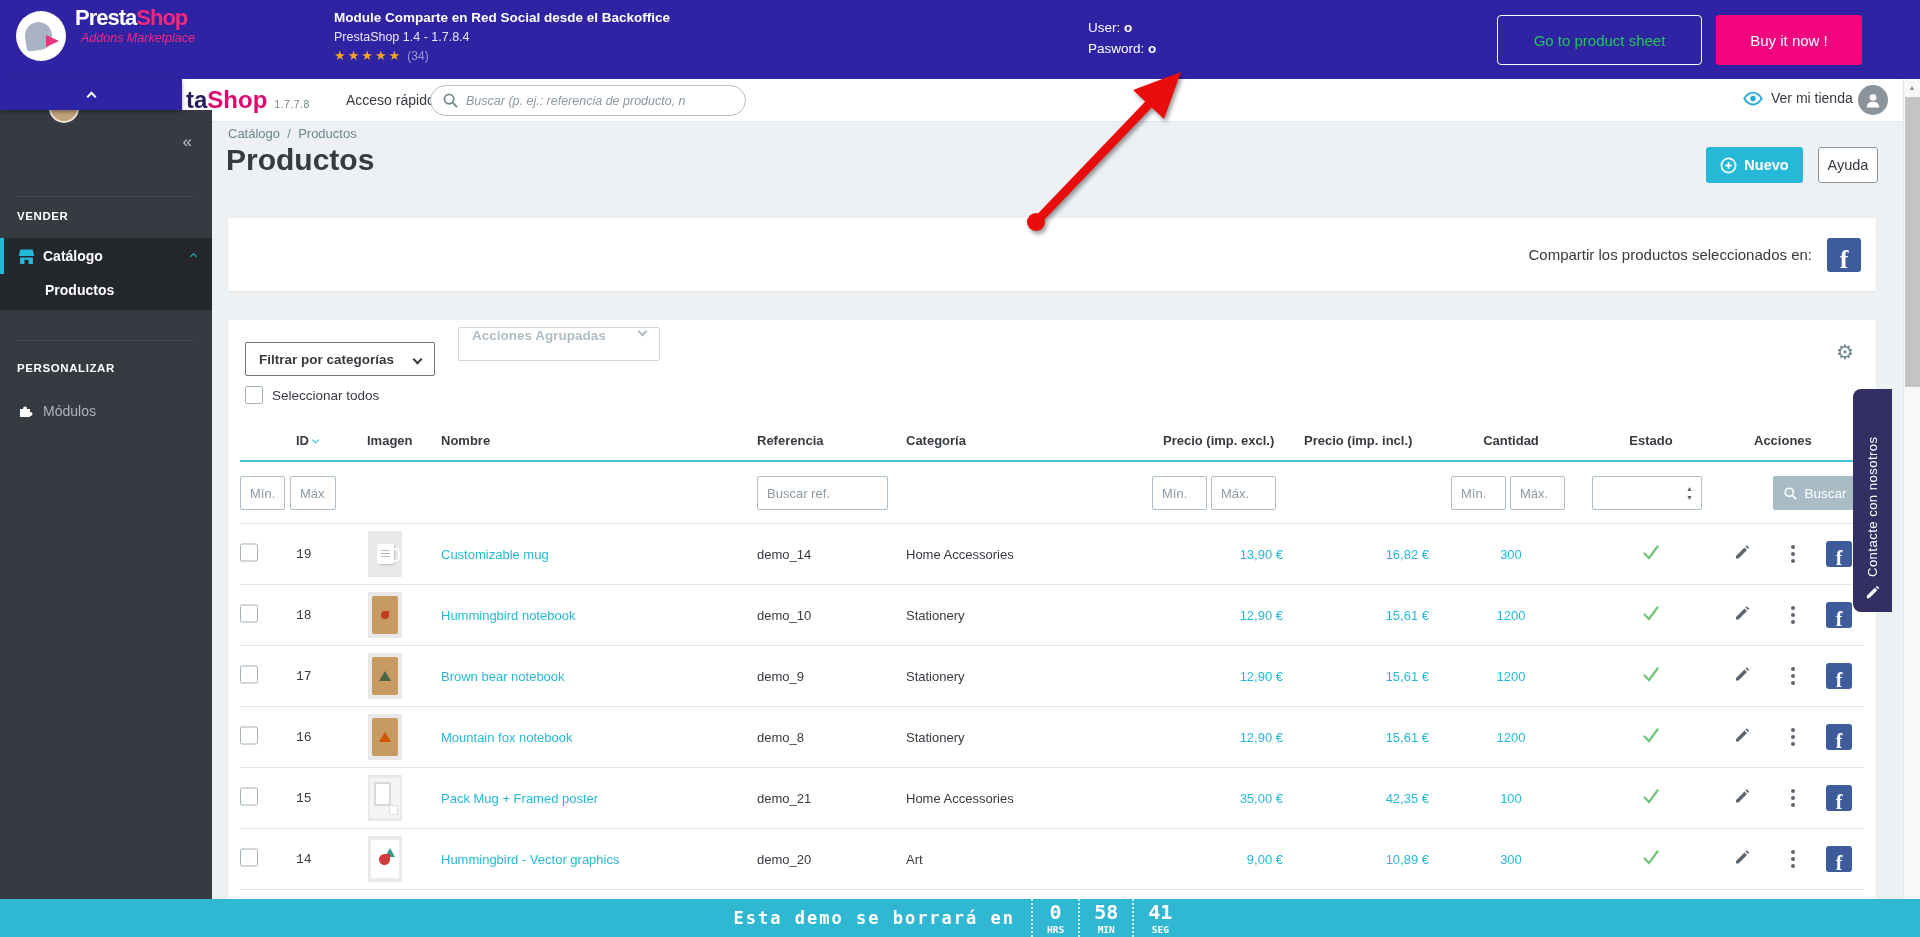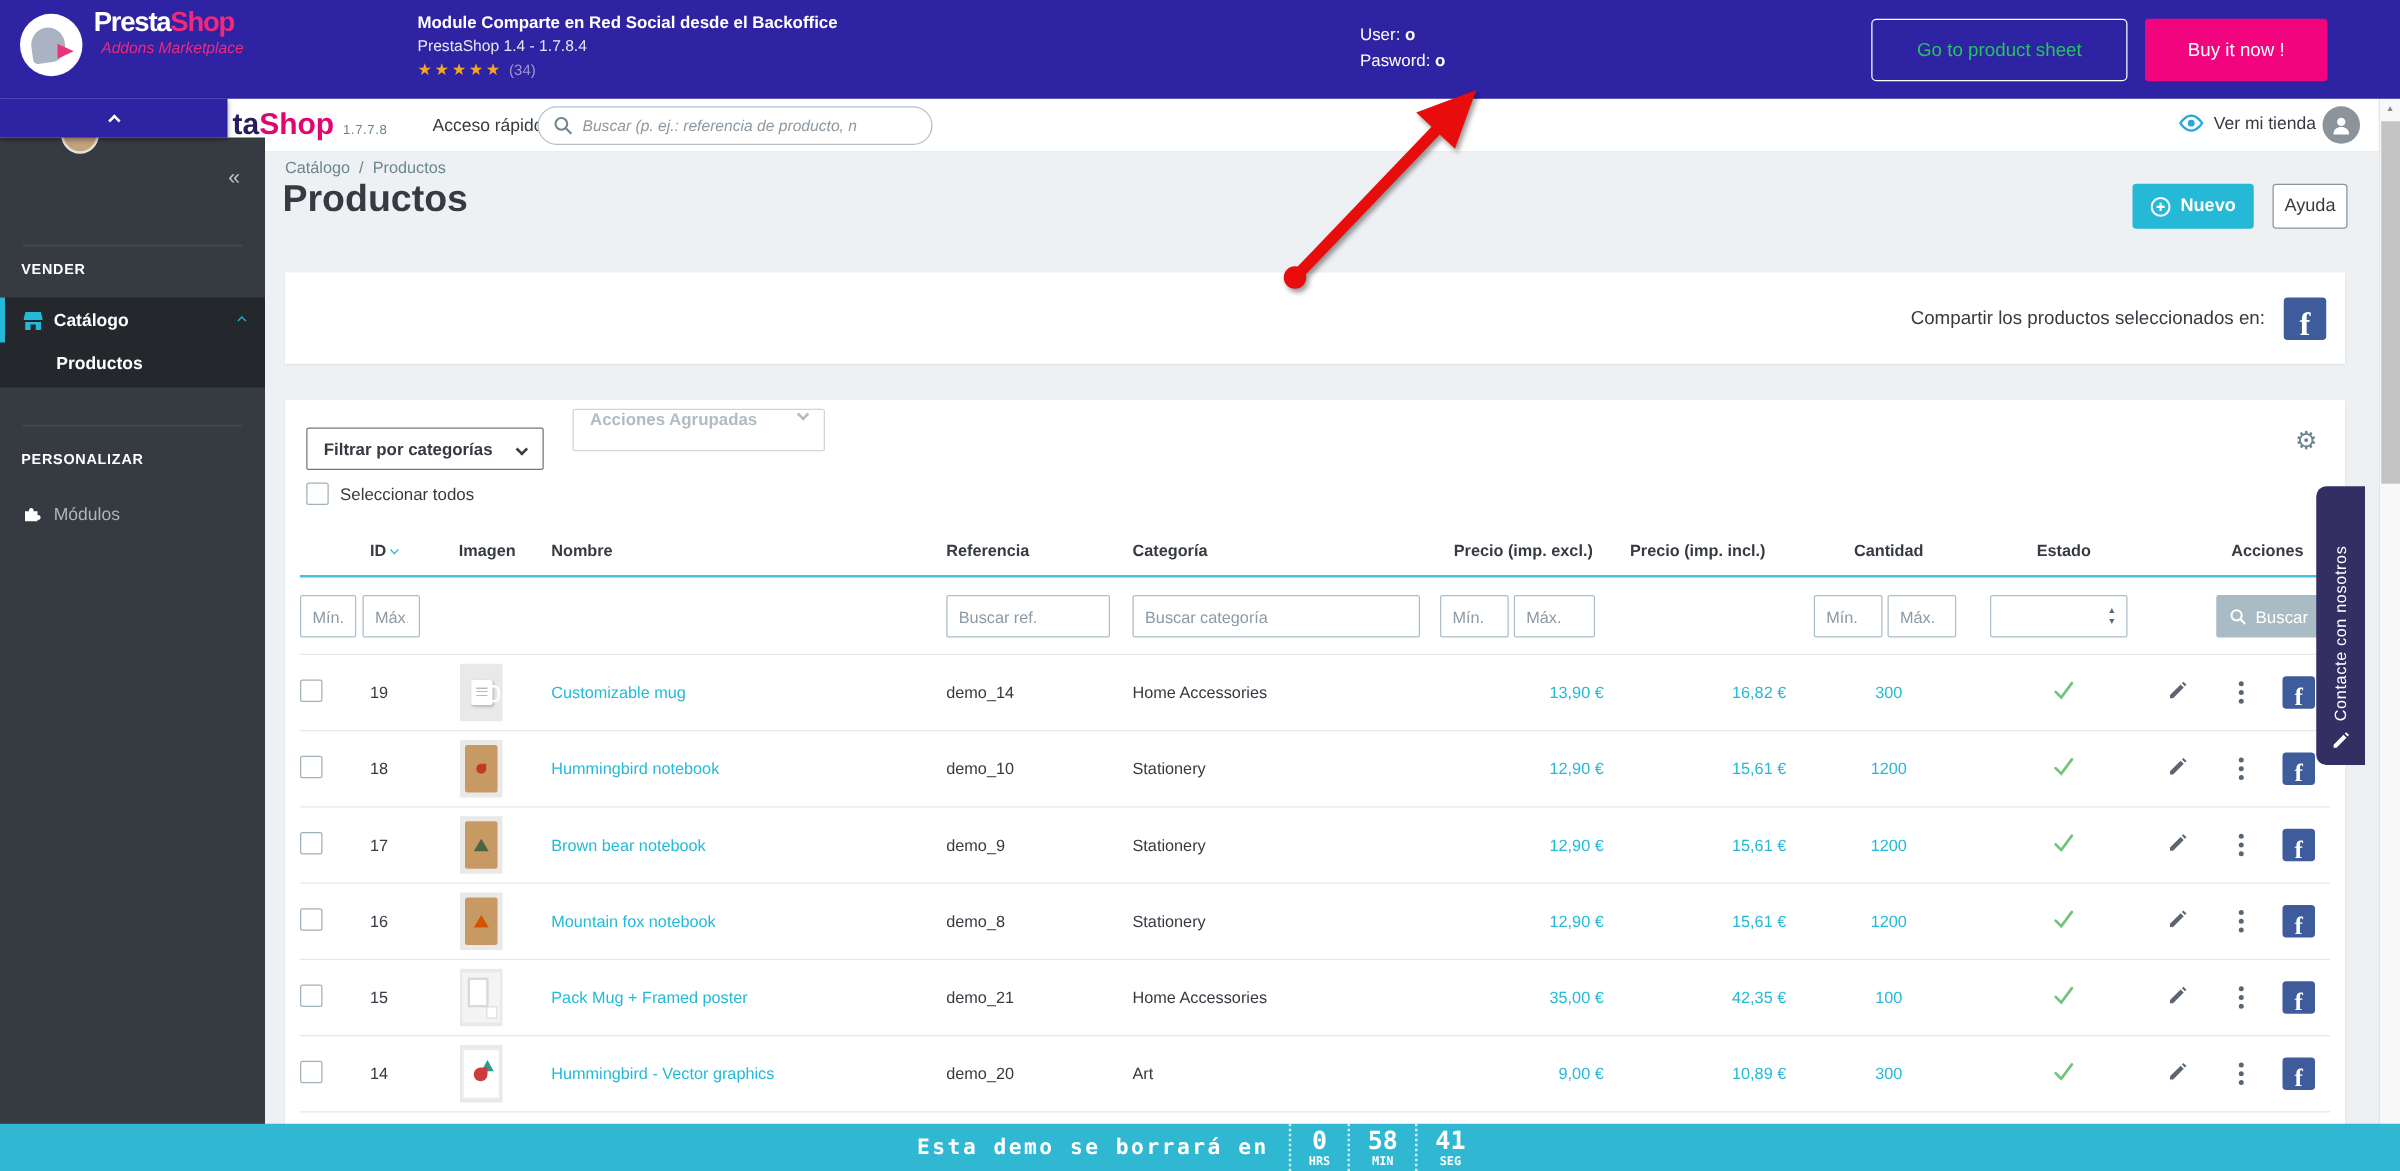--- a/index.html
+++ b/index.html
@@ -91,21 +91,21 @@
   .thead { position:relative; height:42px; border-bottom:2px solid #41c2de; }
   .th { position:absolute; top:50%; transform:translateY(-50%); font-size:13px; font-weight:bold; color:#363a41; white-space:nowrap; }
   .filter-row { position:relative; height:62px; border-bottom:1px solid #e4e8eb; }
   .fi { position:absolute; top:14px; height:34px; border:1px solid #aebec8; border-radius:2px; padding:0 9px; font-size:13px; color:#363a41; font-family:"Liberation Sans",sans-serif; outline:none; }
   .fi::placeholder { color:#8c9aa5; }
   .fsel { position:absolute; top:14px; height:34px; border:1px solid #aebec8; border-radius:2px; background:#fff; cursor:pointer; }
   .fsel .spin { position:absolute; right:8px; top:8px; display:flex; flex-direction:column; gap:1px; font-size:7px; color:#5c6670; line-height:8px; }
   .btn-search { position:absolute; left:1533px; top:14px; width:85px; height:34px; background:#a9bcc6; border:none; border-radius:2px; color:#fff; font-size:13.5px; display:flex; align-items:center; justify-content:center; gap:7px; cursor:pointer; }
   .row { position:relative; height:61px; border-bottom:1px solid #e4e8eb; }
   .cell { position:absolute; top:50%; transform:translateY(-50%); font-size:13px; color:#363a41; white-space:nowrap; }
-  .c-chk { left:0; } .c-id { left:56px; } .c-name { left:201px; color:#25b9d7; cursor:pointer; text-decoration:none; }
+  .c-chk { left:0; } .c-id { left:56px;font-family:Liberation Mono, monospace; } .c-name { left:201px; color:#25b9d7; cursor:pointer; text-decoration:none; }
   .c-ref { left:517px; } .c-cat { left:666px; }
   .c-p1 { left:923px; width:120px; text-align:right; color:#25b9d7; cursor:pointer; }
   .c-p2 { left:1064px; width:125px; text-align:right; color:#25b9d7; cursor:pointer; }
   .c-qty { left:1221px; width:100px; text-align:center; color:#25b9d7; }
   .c-status { left:1361px; width:100px; text-align:center; }
   .act-edit { left:1494px; cursor:pointer; } .act-more { left:1551px; cursor:pointer; } .act-fb { left:1586px; }
   .kebab { display:flex; flex-direction:column; gap:3px; }
   .kebab i { width:4px; height:4px; border-radius:50%; background:#5c6670; }
 
   
@@ -278,28 +278,27 @@
       <div class="thead">
         <span class="th" style="left:56px"><span>ID</span>&nbsp;<span class="chev sm" style="color:#25b9d7;margin-bottom:2px"></span></span>
         <span class="th" style="left:127px">Imagen</span>
         <span class="th" style="left:201px">Nombre</span>
         <span class="th" style="left:517px">Referencia</span>
         <span class="th" style="left:666px">Categoría</span>
         <span class="th" style="left:923px">Precio (imp. excl.)</span>
         <span class="th" style="left:1064px">Precio (imp. incl.)</span>
         <span class="th" style="left:1221px;width:100px;text-align:center">Cantidad</span>
         <span class="th" style="left:1361px;width:100px;text-align:center">Estado</span>
-        <span class="th" style="left:1545px">Acciones</span>
+        <span class="th" style="left:1514px">Acciones</span>
       </div>
 
       <div class="filter-row">
         <input class="fi" style="left: 0px; width: 45px;" placeholder="Mín.">
         <input class="fi" style="left: 50px; width: 46px;" placeholder="Máx.">
         <input class="fi" style="left: 517px; width: 131px;" placeholder="Buscar ref.">
-        <input class="fi" style="left: 666px; width: 230px;" placeholder="Buscar categoría">
         <input class="fi" style="left: 912px; width: 55px;" placeholder="Mín.">
         <input class="fi" style="left: 971px; width: 65px;" placeholder="Máx.">
         <input class="fi" style="left: 1211px; width: 55px;" placeholder="Mín.">
         <input class="fi" style="left: 1270px; width: 55px;" placeholder="Máx.">
         <div class="fsel" style="left:1352px;width:110px">
             <span class="spin">
               <span>▲</span>
               <span>▼</span>
             </span>
           </div>

